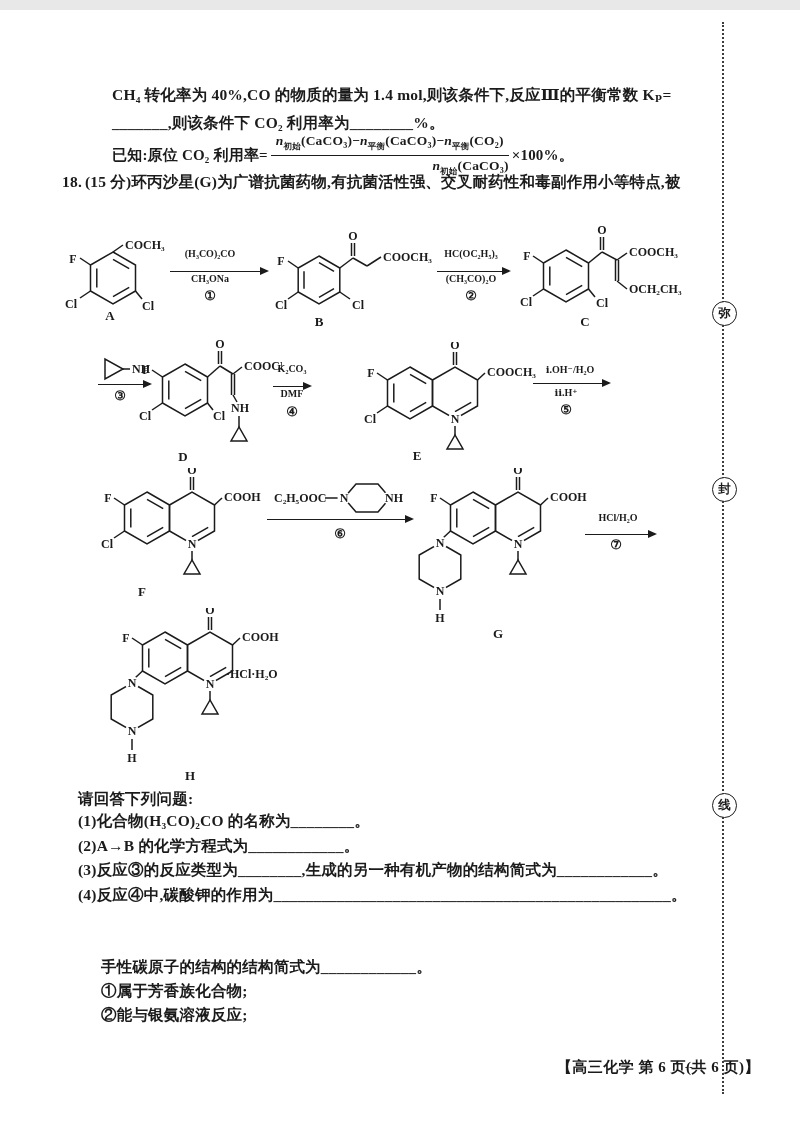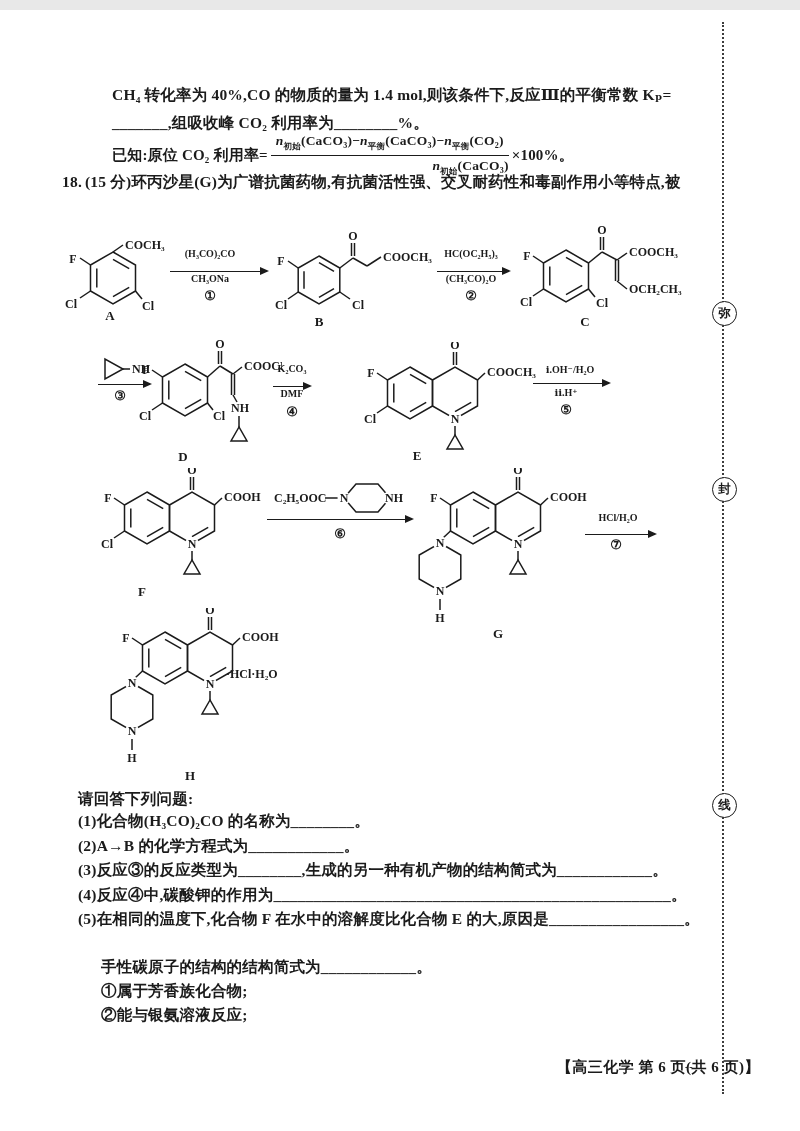--- a/index.html
+++ b/index.html
@@ -34,21 +34,21 @@
             border-radius:50%;text-align:center;line-height:23px;font-size:12.5px;background:#fff;}
   .footer{position:absolute;left:0;top:1048px;width:760px;text-align:right;font-size:15px;letter-spacing:.5px;}
   .fmark{position:absolute;left:685px;top:1051px;font-size:10px;letter-spacing:1px;}
 </style>
 </head>
 <body>
 
 <div class="page">
 
   <div class="txt" style="left:112px;top:75px">CH₄ 转化率为 40%,CO 的物质的量为 1.4 mol,则该条件下,反应Ⅲ的平衡常数 Kₚ=</div>
-  <div class="txt" style="left:112px;top:103px">_______,组吸收峰 CO₂ 利用率为________%。</div>
+  <div class="txt" style="left:112px;top:103px">_______,则该条件下 CO₂ 利用率为________%。</div>
 
   <div class="txt formula" style="left:112px;top:121px;height:48px">
     <span class="co2sub">已知:原位 CO₂ 利用率=</span>
     <span class="frac">
       <span class="num"><i>n</i><sub>初始</sub><span>(CaCO₃)−</span><i>n</i><sub>平衡</sub><span>(CaCO₃)−</span><i>n</i><sub>平衡</sub><span>(CO₂)</span></span>
       <span class="den"><i>n</i><sub>初始</sub><span>(CaCO₃)</span></span>
     </span>
     <span>×100%。</span>
   </div>
 
@@ -308,21 +308,20 @@
     <line x1="42" y1="131" x2="42" y2="142"></line>
     <text x="42" y="154" text-anchor="middle">H</text>
     <text class="lbl" x="100" y="172" text-anchor="middle">H</text>
   </svg>
 
   <div class="txt" style="left:78px;top:779px">请回答下列问题:</div>
   <div class="txt" style="left:78px;top:801px">(1)化合物(H₃CO)₂CO 的名称为________。</div>
   <div class="txt" style="left:78px;top:826px">(2)A→B 的化学方程式为____________。</div>
   <div class="txt" style="left:78px;top:850px">(3)反应③的反应类型为________,生成的另一种有机产物的结构简式为____________。</div>
   <div class="txt" style="left:78px;top:875px">(4)反应④中,碳酸钾的作用为__________________________________________________。</div>
-  <div class="txt" style="left:78px;top:899px">(5)在相同的温度下,化合物 F 在水中的溶解度比化合物 E 的大,原因是_________________。</div>
   <div class="txt" style="left:101px;top:947px">手性碳原子的结构的结构简式为____________。</div>
   <div class="txt" style="left:101px;top:971px">①属于芳香族化合物;</div>
   <div class="txt" style="left:101px;top:995px">②能与银氨溶液反应;</div>
 
   <div class="footer">【高三化学 第 6 页(共 6 页)】</div>
   <div class="fmark">--</div>
 
   <div class="sealline"></div>
   <div class="sealchar" style="top:291px">弥</div>
   <div class="sealchar" style="top:467px">封</div>

